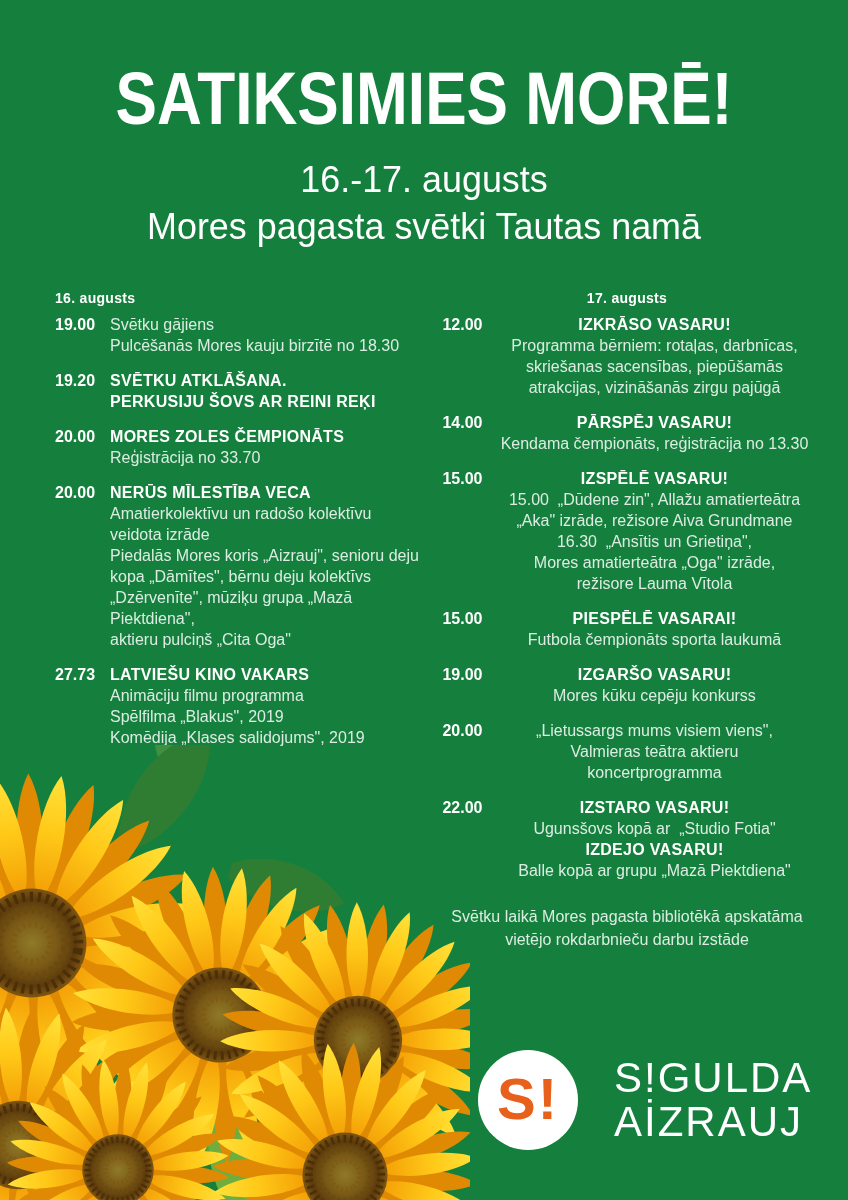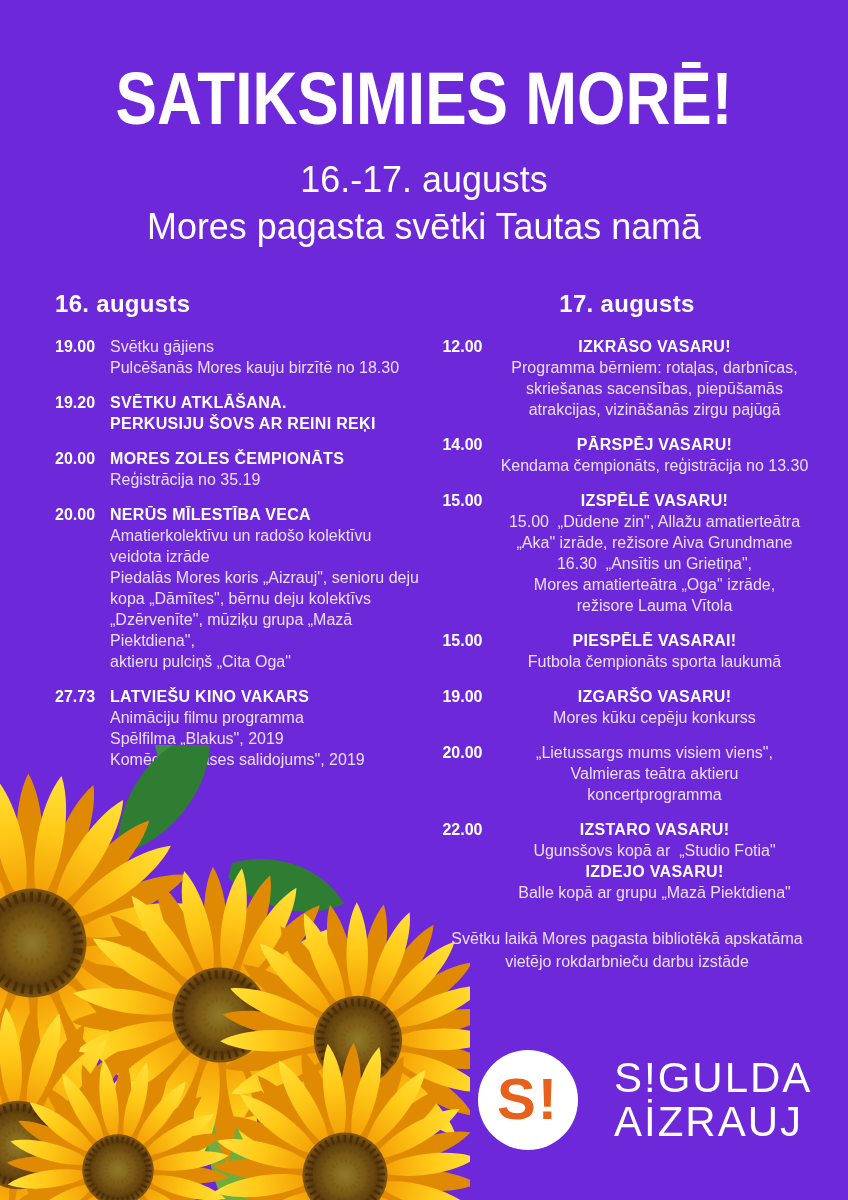--- a/index.html
+++ b/index.html
@@ -1,20 +1,20 @@
 <!DOCTYPE html>
 <html><head>
 <meta charset="utf-8">
 <style>
   html, body { margin: 0; padding: 0; background: #ffffff; }
   .poster {
     position: relative;
     width: 848px;
     height: 1200px;
-    background: #6d28d9;
+    background: #15803d;
     overflow: hidden;
     font-family: "Liberation Sans", sans-serif;
     color: #ffffff;
   }
   .poster-title {
     position: absolute;
     top: 56px; left: 0;
     width: 100%;
     text-align: center;
     font-size: 74px;
@@ -32,23 +32,23 @@
     font-size: 37px;
     line-height: 47px;
     font-weight: normal;
     transform: scaleX(0.97);
     transform-origin: center;
   }
   .col { position: absolute; top: 290px; }
   .col-left  { left: 55px;  width: 372px; }
   .col-right { left: 435px; width: 384px; text-align: center; }
   .day-label {
-    font-size: 24px;
-    font-weight: bold;
-    margin-bottom: 18px;
+    font-size: 14px;
+    font-weight: bold;
+    margin-bottom: 8px;
     letter-spacing: 0.3px;
   }
   .event { display: flex; margin-bottom: 14px; }
   .event-time {
     flex: 0 0 55px;
     width: 55px;
     font-weight: bold;
     font-size: 16px;
     line-height: 21px;
   }
@@ -122,21 +122,21 @@
         <div class="event-time">19.20</div>
         <div class="event-body">
           <div class="line-title">SVĒTKU ATKLĀŠANA.</div>
           <div class="line-title">PERKUSIJU ŠOVS AR REINI REĶI</div>
         </div>
       </div>
       <div class="event">
         <div class="event-time">20.00</div>
         <div class="event-body">
           <div class="line-title">MORES ZOLES ČEMPIONĀTS</div>
-          <div class="line-desc">Reģistrācija no 35.19</div>
+          <div class="line-desc">Reģistrācija no 33.70</div>
         </div>
       </div>
       <div class="event">
         <div class="event-time">20.00</div>
         <div class="event-body">
           <div class="line-title">NERŪS MĪLESTĪBA VECA</div>
           <div class="line-desc">Amatierkolektīvu un radošo kolektīvu</div>
           <div class="line-desc">veidota izrāde</div>
           <div class="line-desc">Piedalās Mores koris „Aizrauj", senioru deju</div>
           <div class="line-desc">kopa „Dāmītes", bērnu deju kolektīvs</div>

